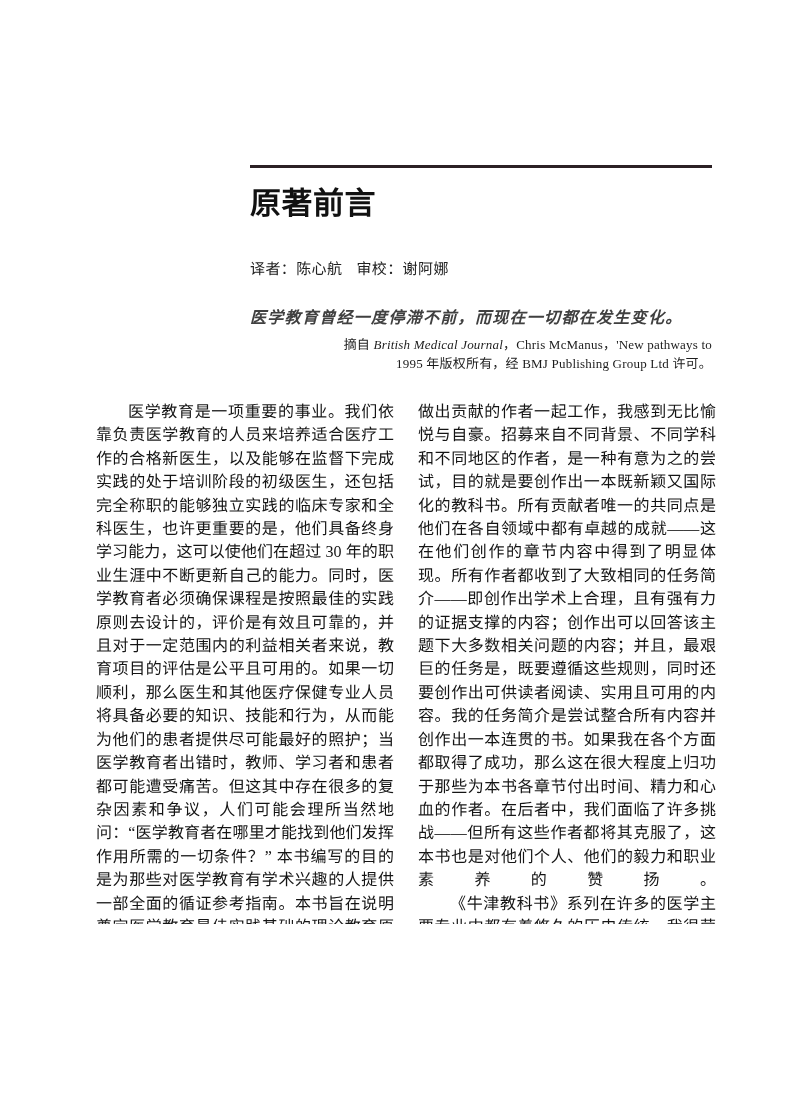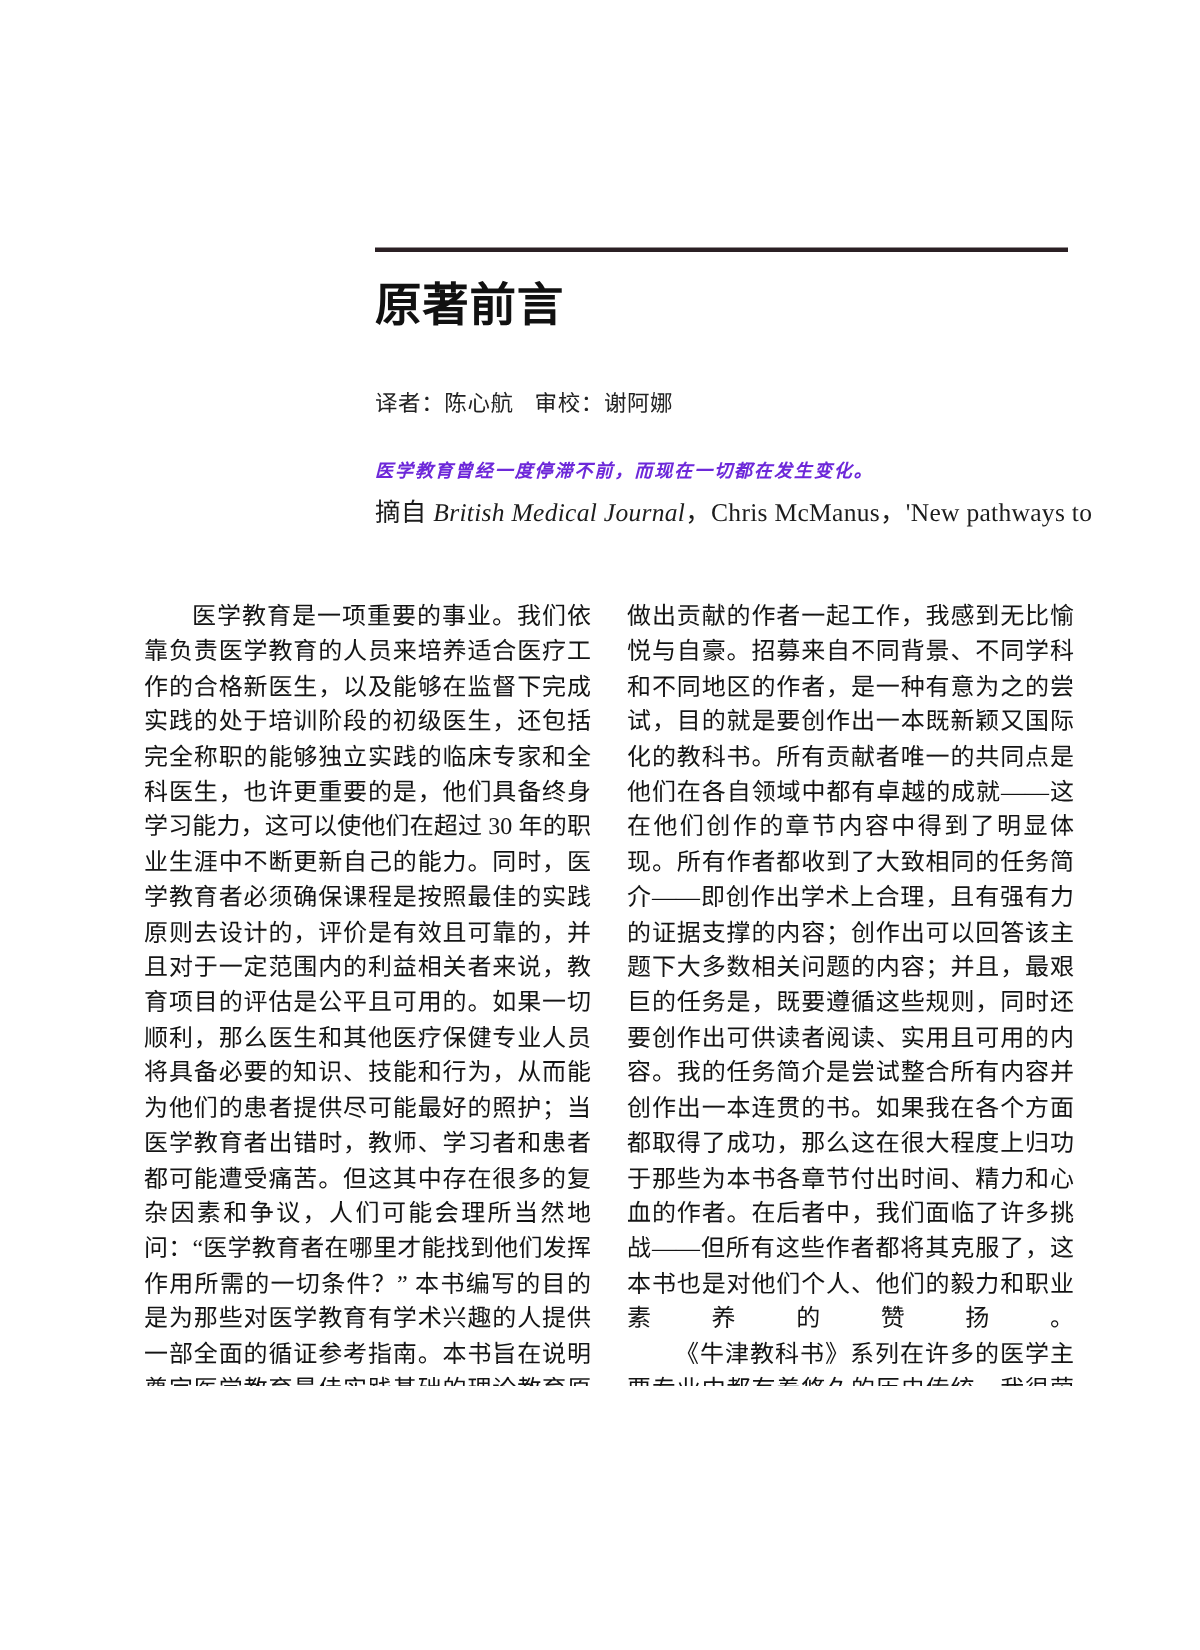--- a/index.html
+++ b/index.html
@@ -61,30 +61,30 @@
 
   
   .epigraph {
     margin: 0;
   }
 
   .epigraph-quote {
     font-family: "Liberation Serif", "DejaVu Serif", serif;
     font-style: italic;
     font-weight: 600;
-    font-size: 12px;
+    font-size: 16px;
     letter-spacing: 1.3px;
-    color: #6d28d9;
+    color: #404040;
     margin: 0 0 7px 0;
   }
 
   .epigraph-source {
     text-align: right;
     font-family: "Liberation Serif", "DejaVu Serif", serif;
-    font-size: 17px;
+    font-size: 13px;
     line-height: 1.52;
     color: #1c1c1c;
     letter-spacing: 0.2px;
   }
 
   .epigraph-source .src-line {
     display: block;
     white-space: nowrap;
   }
 
@@ -145,20 +145,21 @@
 
     <div class="translator-line">
       <span>译者：</span><span>陈心航</span><span class="tl-gap"></span><span>审校：</span><span>谢阿娜</span>
     </div>
 
     <div class="epigraph">
       <p class="epigraph-quote">医学教育曾经一度停滞不前，而现在一切都在发生变化。</p>
 
       <div class="epigraph-source">
         <span class="src-line"><span>摘自 </span><i>British Medical Journal</i><span>，Chris McManus，'New pathways to</span></span>
+        <span class="src-line">1995 年版权所有，经 BMJ Publishing Group Ltd 许可。</span>
       </div>
     </div>
   </div>
 
   <div class="body-columns">
 
     <div class="col">
       <p class="indent last-justify">医学教育是一项重要的事业。我们依靠负责医学教育的人员来培养适合医疗工作的合格新医生，以及能够在监督下完成实践的处于培训阶段的初级医生，还包括完全称职的能够独立实践的临床专家和全科医生，也许更重要的是，他们具备终身学习能力，这可以使他们在超过 30 年的职业生涯中不断更新自己的能力。同时，医学教育者必须确保课程是按照最佳的实践原则去设计的，评价是有效且可靠的，并且对于一定范围内的利益相关者来说，教育项目的评估是公平且可用的。如果一切顺利，那么医生和其他医疗保健专业人员将具备必要的知识、技能和行为，从而能为他们的患者提供尽可能最好的照护；当医学教育者出错时，教师、学习者和患者都可能遭受痛苦。但这其中存在很多的复杂因素和争议，人们可能会理所当然地问：“医学教育者在哪里才能找到他们发挥作用所需的一切条件？” 本书编写的目的是为那些对医学教育有学术兴趣的人提供一部全面的循证参考指南。本书旨在说明奠定医学教育最佳实践基础的理论教育原则，解释支持最佳实践的证据基础，最后明确阐述为了学习者和患者最终的实际利益，如何将理论和证据纳入临床实践。正如 Chris McManus 所说，“医学教育目前正处于变革的阶段”，本书旨在捕捉这种当下的变化状态，尽管我们确信在未来一段时间内，变革的趋势将继续有增无减。</p>
 
     </div>

